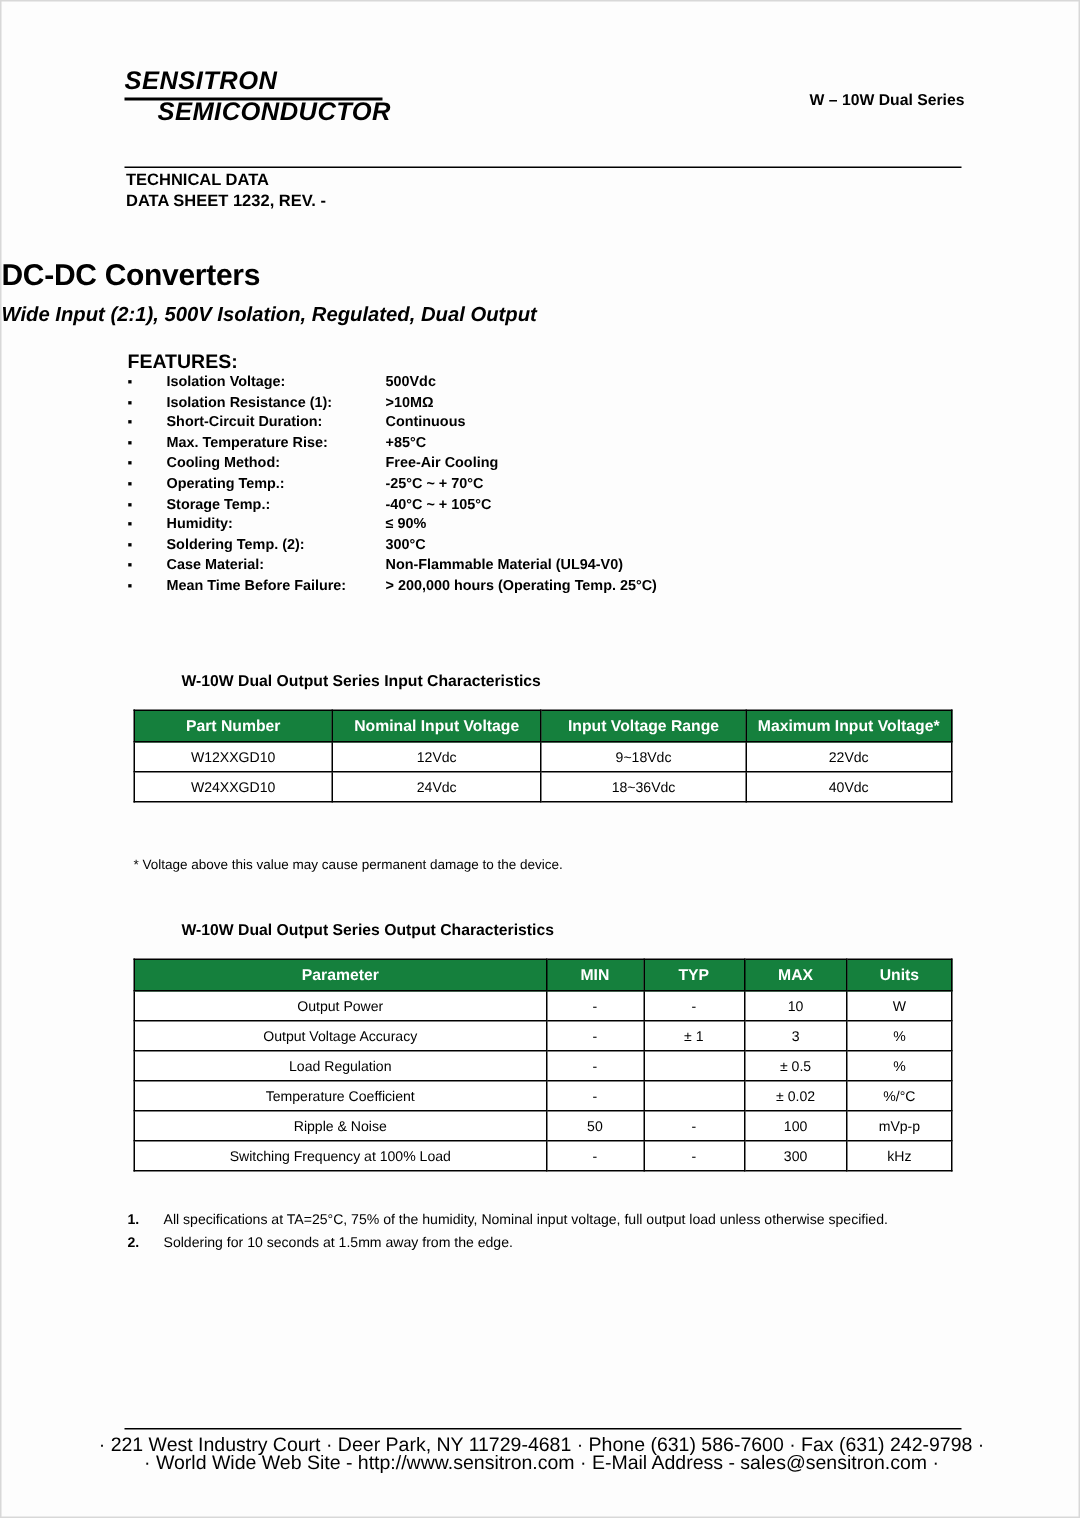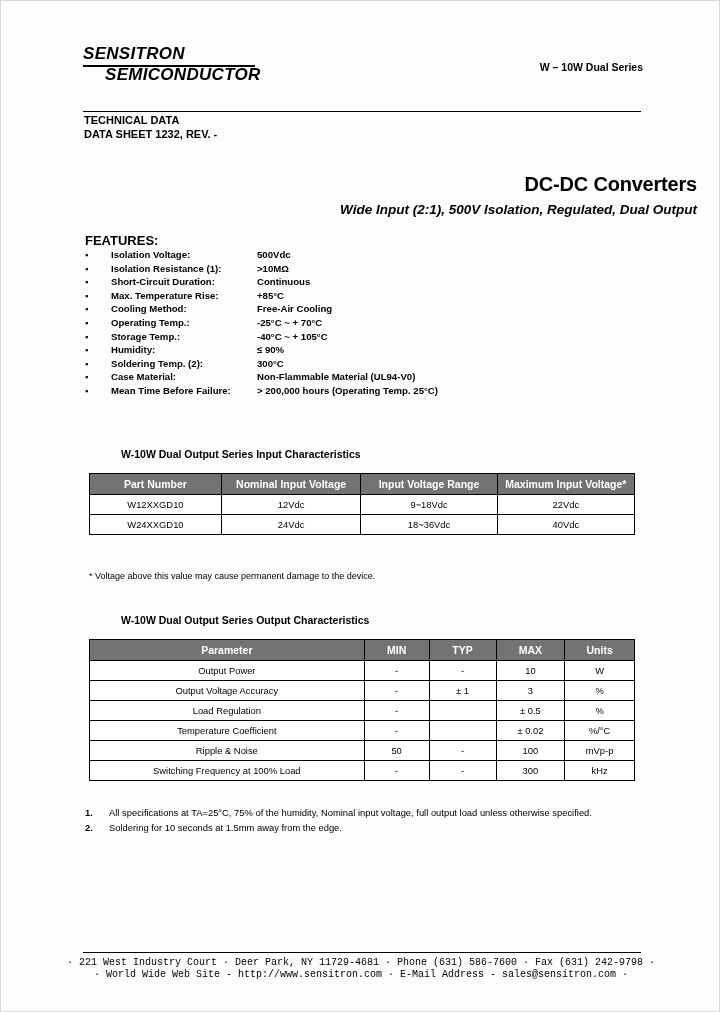--- a/index.html
+++ b/index.html
@@ -83,21 +83,21 @@
     font-weight: bold;
     line-height: 13.5px;
   }
 
   
   .title-block {
     position: absolute;
     left: 0;
     top: 172px;
     width: 696px;
-    text-align: right;
+    text-align: left;
   }
   .doc-title {
     font-size: 20px;
     font-weight: bold;
     letter-spacing: -0.2px;
   }
   .doc-subtitle {
     font-size: 13.5px;
     font-weight: bold;
     margin-top: 6px;
@@ -157,21 +157,21 @@
     font-size: 9.4px;
     background: #fff;
   }
   table.dt th, table.dt td {
     border: 1.2px solid #000;
     text-align: center;
     vertical-align: middle;
     padding: 0;
   }
   table.dt thead th {
-    background: #737373;
+    background: #15803d;
     color: #fff;
     font-weight: bold;
     font-size: 10.5px;
     height: 20px;
     border-color: #000;
   }
   table.dt tbody td {
     height: 19px;
     font-weight: normal;
   }
@@ -207,23 +207,22 @@
     line-height: 12.5px;
   }
 
   
   .footer {
     position: absolute;
     left: 0;
     top: 956px;
     width: 720px;
     text-align: center;
-    font-size: 10px;
+    font-size: 13px;
     line-height: 12px;
-    font-family: Liberation Mono, monospace;
   }
 </style>
 </head>
 <body>
 
 <div id="page">
 
   <div class="masthead">
     <div class="logo-l1">SENSITRON</div>
     <div class="logo-rule"></div>

